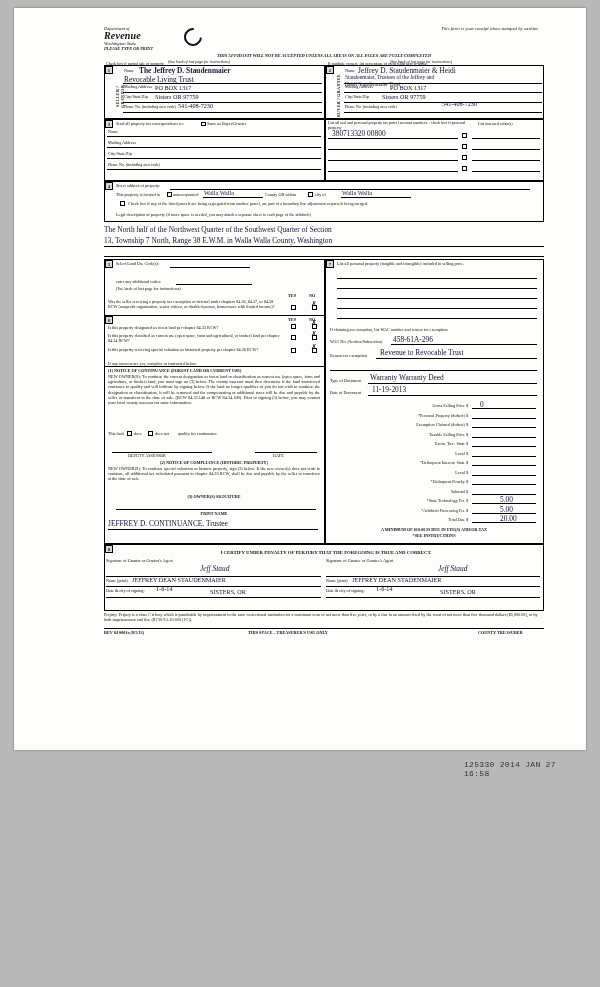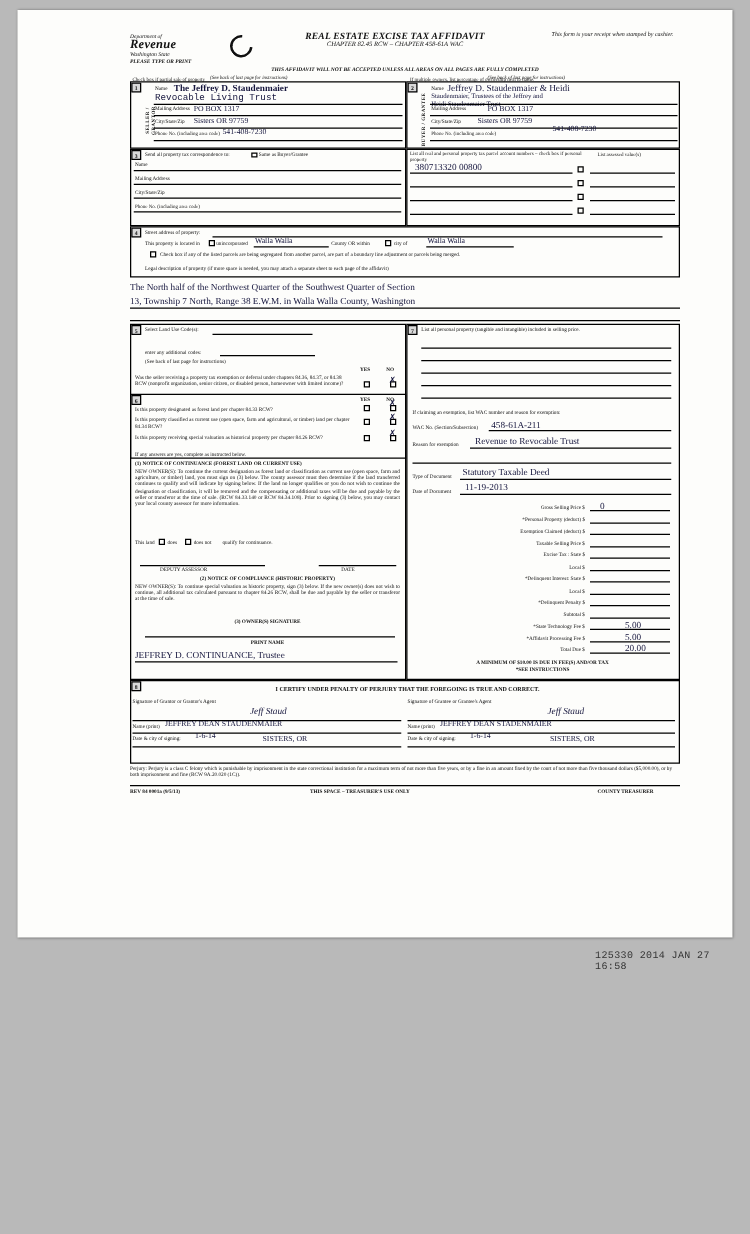--- a/index.html
+++ b/index.html
@@ -38,61 +38,57 @@
   .hw.xs{font-size:5.4px;}
   .vlabel{position:absolute;font-size:4px;font-weight:bold;writing-mode:vertical-rl;
           transform:rotate(180deg);text-align:center;letter-spacing:.4px;}
   .chk{position:absolute;border:0.7px solid #000;width:4.6px;height:4.6px;box-sizing:border-box;}
   .tiny{font-size:4px;}
   .t42{font-size:4.2px;}
   .b{font-weight:bold;}
   .center{text-align:center;}
   .xmark{position:absolute;font-size:7px;color:#14143c;line-height:5px;}
   .stamp{position:absolute;left:450px;top:752px;font-size:8px;color:#333;
-         font-family:"Liberation Mono",monospace;letter-spacing:.3px;margin-left:12px;}
+         font-family:"Liberation Mono",monospace;letter-spacing:.3px;}
   .para{position:absolute;font-size:4.3px;line-height:5.2px;}
 </style>
 </head>
 <body>
 
 <div class="page">
  <div class="sheet">
   <div class="doc">
 
     <div class="hdr">
       <div class="logo">
         <div class="dept tiny">Department of</div>
         <div class="rev">Revenue</div>
         <div class="wa">Washington State</div>
         <div class="swoosh"></div>
       </div>
-      <div class="title">
-        <div class="t1">REAL ESTATE EXCISE TAX AFFIDAVIT</div>
-        <div class="t2">CHAPTER 82.45 RCW – CHAPTER 458-61A WAC</div>
-      </div>
       <div class="receipt">This form is your receipt when stamped by cashier.</div>
       <div class="typeprint">PLEASE TYPE OR PRINT</div>
       <div class="lbl b" style="left:44px;top:31px;width:440px;text-align:center;font-size:4.4px;">THIS AFFIDAVIT WILL NOT BE ACCEPTED UNLESS ALL AREAS ON ALL PAGES ARE FULLY COMPLETED</div>
       <div class="lbl tiny" style="left:108px;top:37px;">(See back of last page for instructions)</div>
       <div class="lbl tiny" style="left:330px;top:37px;">(See back of last page for instructions)</div>
     </div>
 
     <div class="box" style="left:44px;top:43px;width:221px;height:54px;"></div>
     <div class="box" style="left:265px;top:43px;width:219px;height:54px;"></div>
     <div class="num" style="left:45px;top:44px;">1</div>
     <div class="num" style="left:266px;top:44px;">2</div>
     <div class="lbl tiny" style="left:46px;top:39px;">Check box if partial sale of property</div>
     <div class="lbl tiny" style="left:268px;top:39px;">If multiple owners, list percentage of ownership next to name.</div>
 
     <div class="vlabel" style="left:55px;top:52px;height:44px;width:6px;">SELLER / GRANTOR</div>
     <div class="vlabel" style="left:276px;top:52px;height:44px;width:6px;">BUYER / GRANTEE</div>
 
     <div class="lbl t42" style="left:64px;top:46px;">Name</div>
     <div class="hw" style="left:79px;top:44px;font-weight:bold;">The Jeffrey D. Staudenmaier</div>
-    <div class="hw" style="left:64px;top:53px;font-family:Liberation Mono, monospace;">Revocable Living Trust</div>
+    <div class="hw" style="left:64px;top:53px;">Revocable Living Trust</div>
     <div class="line" style="left:63px;top:61px;width:199px;"></div>
     <div class="lbl t42" style="left:64px;top:62px;">Mailing Address</div>
     <div class="hw sm" style="left:95px;top:62px;">PO BOX 1317</div>
     <div class="line" style="left:63px;top:70px;width:199px;"></div>
     <div class="lbl t42" style="left:64px;top:72px;">City/State/Zip</div>
     <div class="hw sm" style="left:95px;top:71px;">Sisters OR  97759</div>
     <div class="line" style="left:63px;top:80px;width:199px;"></div>
     <div class="lbl tiny" style="left:64px;top:82px;">Phone No. (including area code)</div>
     <div class="hw sm" style="left:118px;top:80px;">541-408-7230</div>
     <div class="line" style="left:63px;top:90px;width:199px;"></div>
@@ -229,29 +225,29 @@
 
     <div class="lbl t42" style="left:277px;top:239px;width:198px;line-height:5px;">List all personal property (tangible and intangible) included in selling price.</div>
     <div class="line" style="left:277px;top:256px;width:200px;"></div>
     <div class="line" style="left:277px;top:266px;width:200px;"></div>
     <div class="line" style="left:277px;top:276px;width:200px;"></div>
     <div class="line" style="left:277px;top:286px;width:200px;"></div>
     <div class="line" style="left:277px;top:296px;width:200px;"></div>
 
     <div class="lbl t42" style="left:270px;top:305px;">If claiming an exemption, list WAC number and reason for exemption:</div>
     <div class="lbl t42" style="left:270px;top:317px;">WAC No. (Section/Subsection)</div>
-    <div class="hw" style="left:333px;top:313px;">458-61A-211</div>
+    <div class="hw" style="left:333px;top:313px;">458-61A-296</div>
     <div class="line" style="left:331px;top:322px;width:146px;"></div>
     <div class="lbl t42" style="left:270px;top:331px;">Reason for exemption</div>
     <div class="hw" style="left:320px;top:326px;">Revenue to Revocable Trust</div>
     <div class="line" style="left:316px;top:336px;width:161px;"></div>
     <div class="line" style="left:270px;top:348px;width:207px;"></div>
 
     <div class="lbl t42" style="left:270px;top:356px;">Type of Document</div>
-    <div class="hw" style="left:310px;top:351px;">Statutory Taxable Deed</div>
+    <div class="hw" style="left:310px;top:351px;">Warranty Warranty Deed</div>
     <div class="line" style="left:308px;top:361px;width:169px;"></div>
     <div class="lbl t42" style="left:270px;top:368px;">Date of Document</div>
     <div class="hw" style="left:312px;top:363px;">11-19-2013</div>
     <div class="line" style="left:308px;top:373px;width:169px;"></div>
 
     <div id="tax-rows">
           <div class="lbl t42" style="left: 296px; top: 381px; text-align: right; width: 112px;">Gross Selling Price $</div>
           <div class="line" style="left: 412px; top: 386px; width: 64px;"></div>
           <div class="hw" style="left: 420px; top: 378px;">0</div>
           <div class="lbl t42" style="left: 296px; top: 390.5px; text-align: right; width: 112px;">*Personal Property (deduct) $</div>

